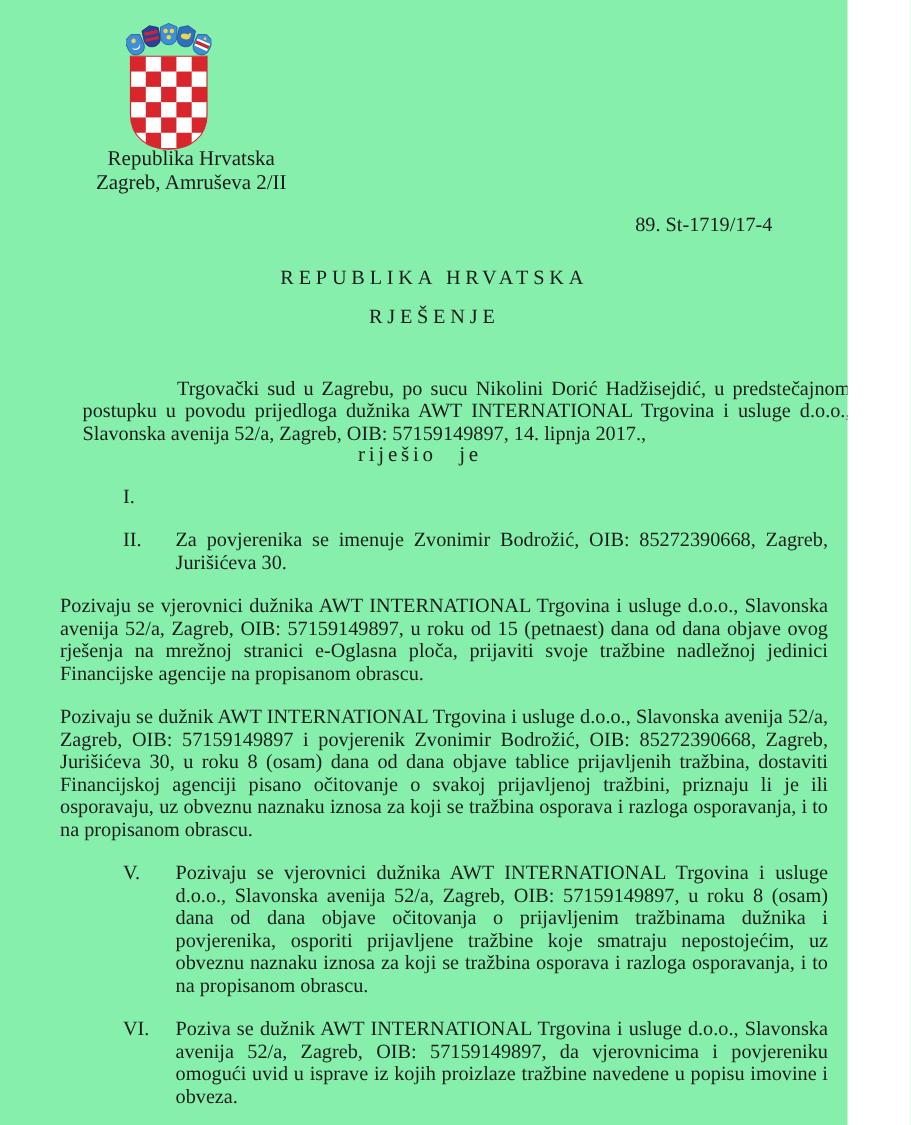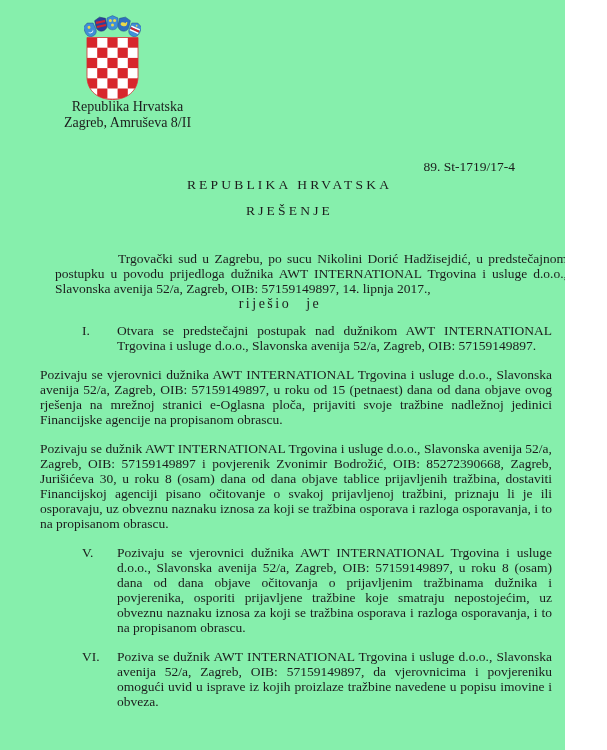--- a/index.html
+++ b/index.html
@@ -5,21 +5,21 @@
   html,body{margin:0;padding:0;background:#fff;}
   .page{
     position:relative;width:565px;height:750px;background:#86efac;overflow:hidden;
     font-family:"Liberation Serif","DejaVu Serif",serif;color:#1c1c1c;
   }
   .emblem{position:absolute;left:84px;top:13px;width:57px;height:88px;}
   .lh-text{
     position:absolute;left:25px;top:99px;width:205px;
     text-align:center;font-size:14px;line-height:15.5px;
   }
-  .case-number{position:absolute;top:159px;right:50px;font-size:13.5px;}
+  .case-number{position:absolute;top:142px;right:50px;font-size:13.5px;}
   .title-republic{
     position:absolute;top:177px;left:7px;width:100%;text-align:center;
     font-size:13.5px;letter-spacing:3.2px;
   }
   .title-decision{
     position:absolute;top:203px;left:7px;width:100%;text-align:center;
     font-size:13.5px;letter-spacing:3.2px;
   }
   .intro{
     position:absolute;top:236px;left:40px;width:512px;margin:15px;
@@ -101,36 +101,39 @@
             <rect x="30.6" y="51" width="10.2" height="10.2"></rect>
           <rect x="20.4" y="61.2" width="10.2" height="10.2"></rect>
         </g>
         <path d="M0,0 H51 V39 C51,53.5 40,62 25.5,62 C11,62 0,53.5 0,39 Z" fill="none" stroke="#d7262c" stroke-width="0.8"></path>
       </g>
     </svg>
   </div>
 
   <div class="lh-text">
     <div>Republika Hrvatska</div>
-    <div>Zagreb, Amruševa 8/II</div>
+    <div>Zagreb, Amruševa 2/II</div>
   </div>
 
   <div class="case-number">89. St-1719/17-4</div>
 
   <div class="title-republic">REPUBLIKA HRVATSKA</div>
   <div class="title-decision">RJEŠENJE</div>
 
   <p class="intro">Trgovački sud u Zagrebu, po sucu Nikolini Dorić Hadžisejdić, u predstečajnom postupku u povodu prijedloga dužnika AWT INTERNATIONAL Trgovina i usluge d.o.o., Slavonska avenija 52/a, Zagreb, OIB: 57159149897, 14. lipnja 2017.,</p>
 
   <div class="ruling-lead">riješio je</div>
 
   <ol class="items">
     <li class="item">
       <span class="num">I.</span>
-      <span class="txt">Otvara se predstečajni postupak nad dužnikom AWT INTERNATIONAL Trgovina i usluge d.o.o., Slavonska avenija 52/a, Zagreb, OIB: 57159149897.</span>
+    </li>
+    <li class="item">
+      <span class="num">II.</span>
+      <span class="txt">Za povjerenika se imenuje Zvonimir Bodrožić, OIB: 85272390668, Zagreb, Jurišićeva 30.</span>
     </li>
     <li class="item">
       <span class="txt">Pozivaju se vjerovnici dužnika AWT INTERNATIONAL Trgovina i usluge d.o.o., Slavonska avenija 52/a, Zagreb, OIB: 57159149897, u roku od 15 (petnaest) dana od dana objave ovog rješenja na mrežnoj stranici e-Oglasna ploča, prijaviti svoje tražbine nadležnoj jedinici Financijske agencije na propisanom obrascu.</span>
     </li>
     <li class="item">
       <span class="txt">Pozivaju se dužnik AWT INTERNATIONAL Trgovina i usluge d.o.o., Slavonska avenija 52/a, Zagreb, OIB: 57159149897 i povjerenik Zvonimir Bodrožić, OIB: 85272390668, Zagreb, Jurišićeva 30, u roku 8 (osam) dana od dana objave tablice prijavljenih tražbina, dostaviti Financijskoj agenciji pisano očitovanje o svakoj prijavljenoj tražbini, priznaju li je ili osporavaju, uz obveznu naznaku iznosa za koji se tražbina osporava i razloga osporavanja, i to na propisanom obrascu.</span>
     </li>
     <li class="item">
       <span class="num">V.</span>
       <span class="txt">Pozivaju se vjerovnici dužnika AWT INTERNATIONAL Trgovina i usluge d.o.o., Slavonska avenija 52/a, Zagreb, OIB: 57159149897, u roku 8 (osam) dana od dana objave očitovanja o prijavljenim tražbinama dužnika i povjerenika, osporiti prijavljene tražbine koje smatraju nepostojećim, uz obveznu naznaku iznosa za koji se tražbina osporava i razloga osporavanja, i to na propisanom obrascu.</span>

